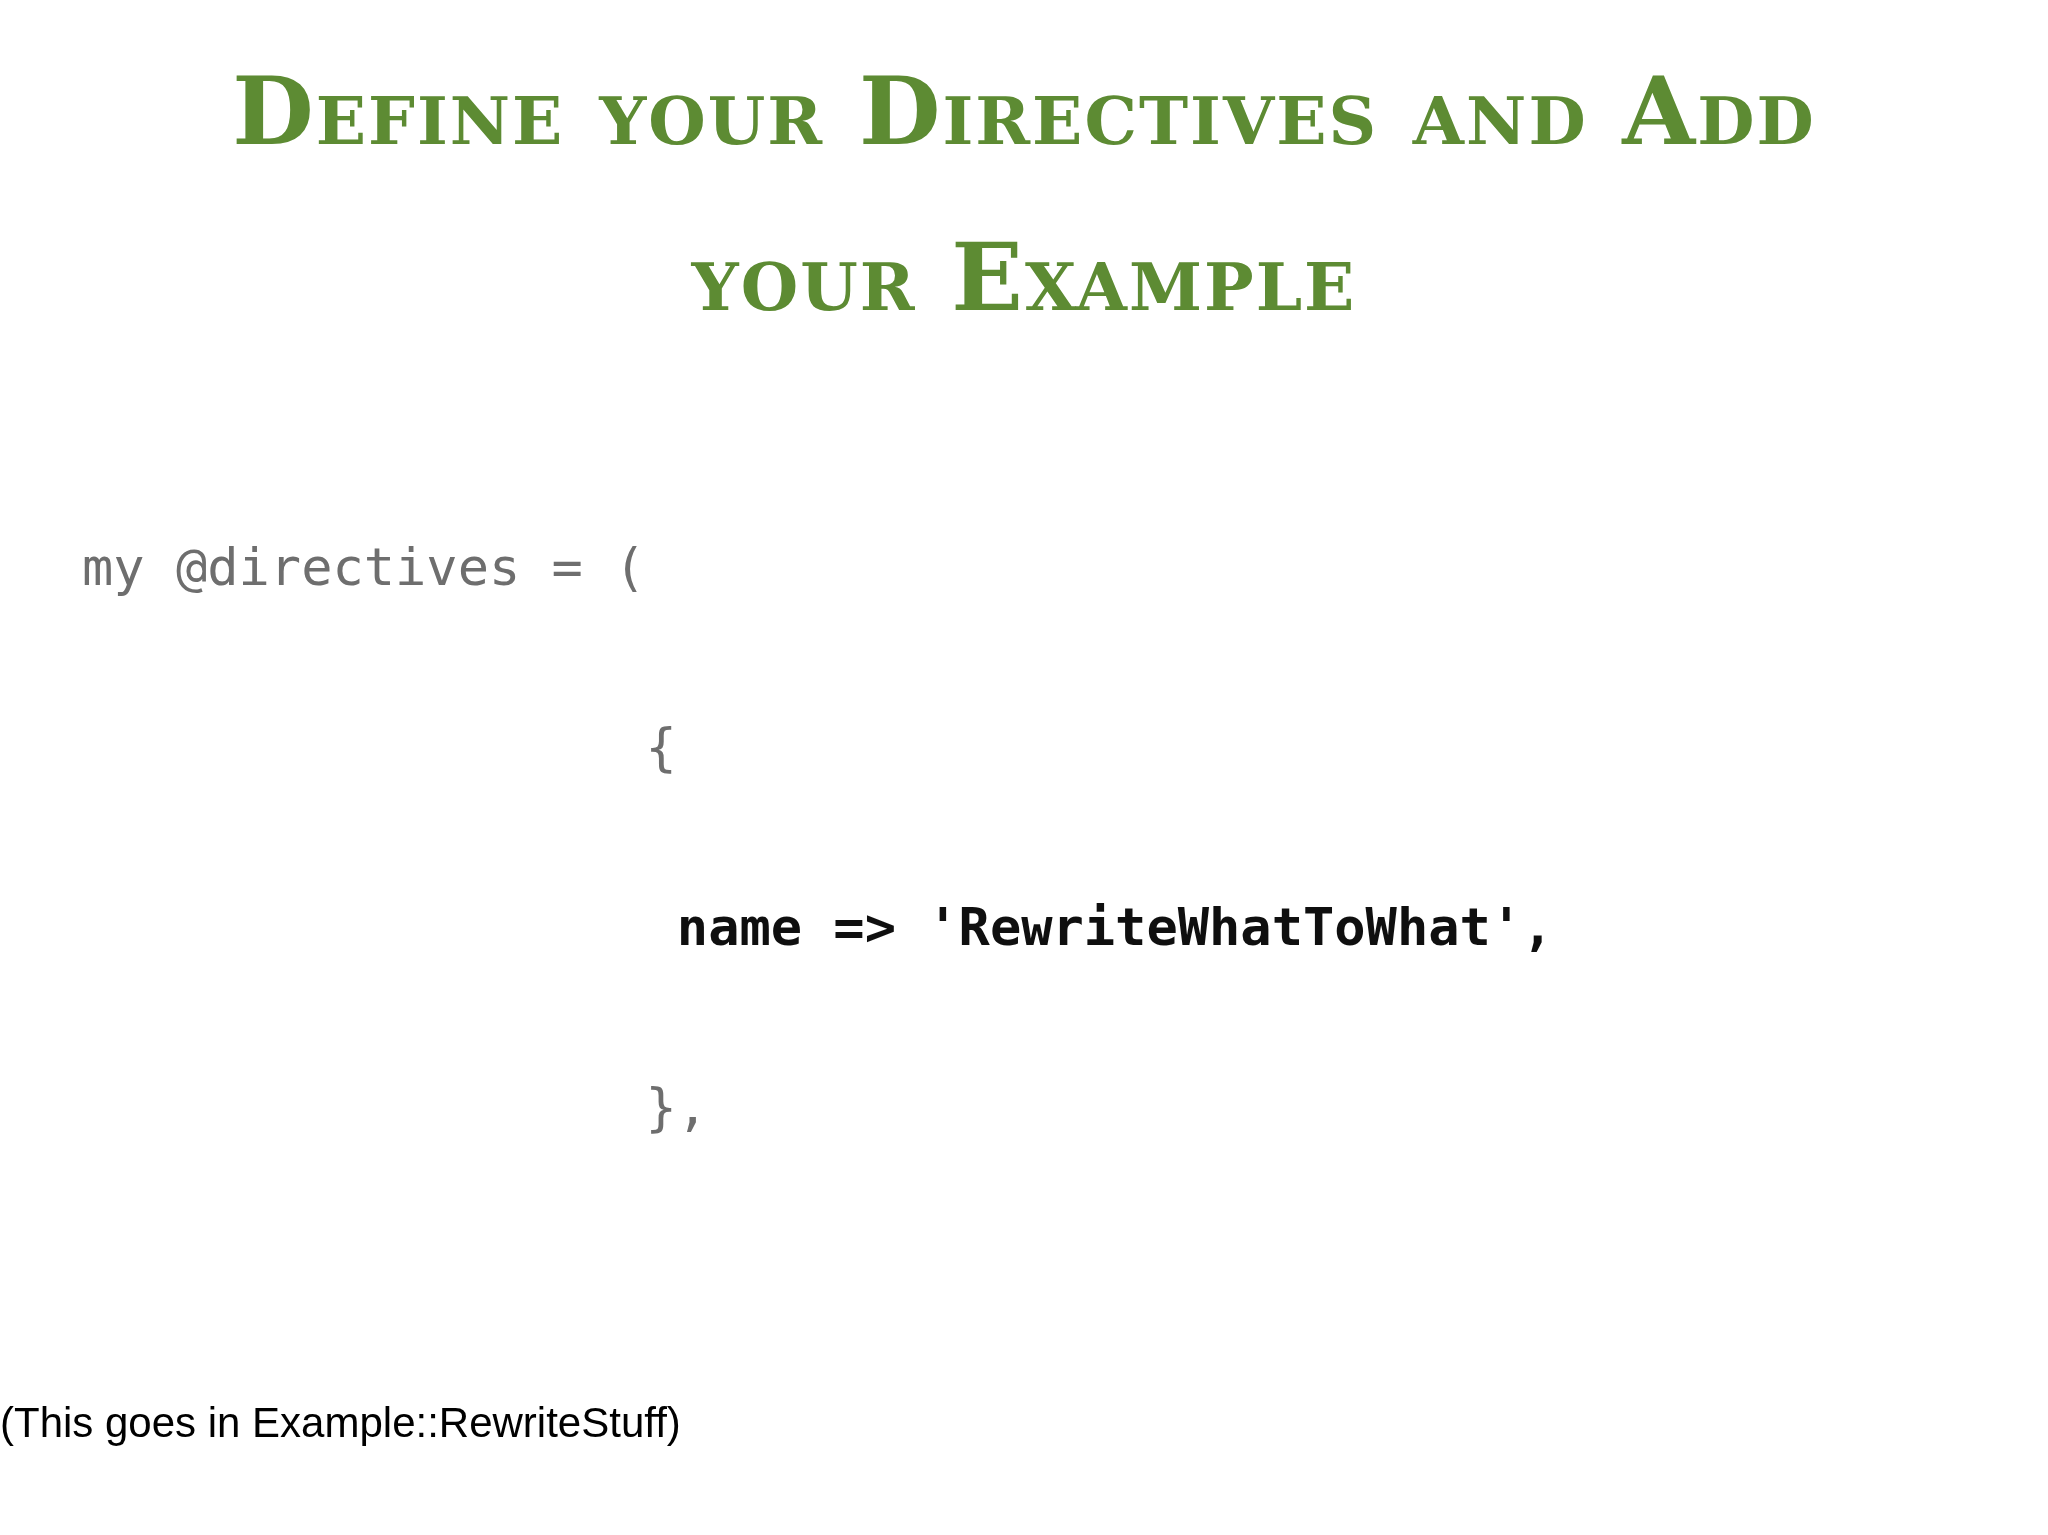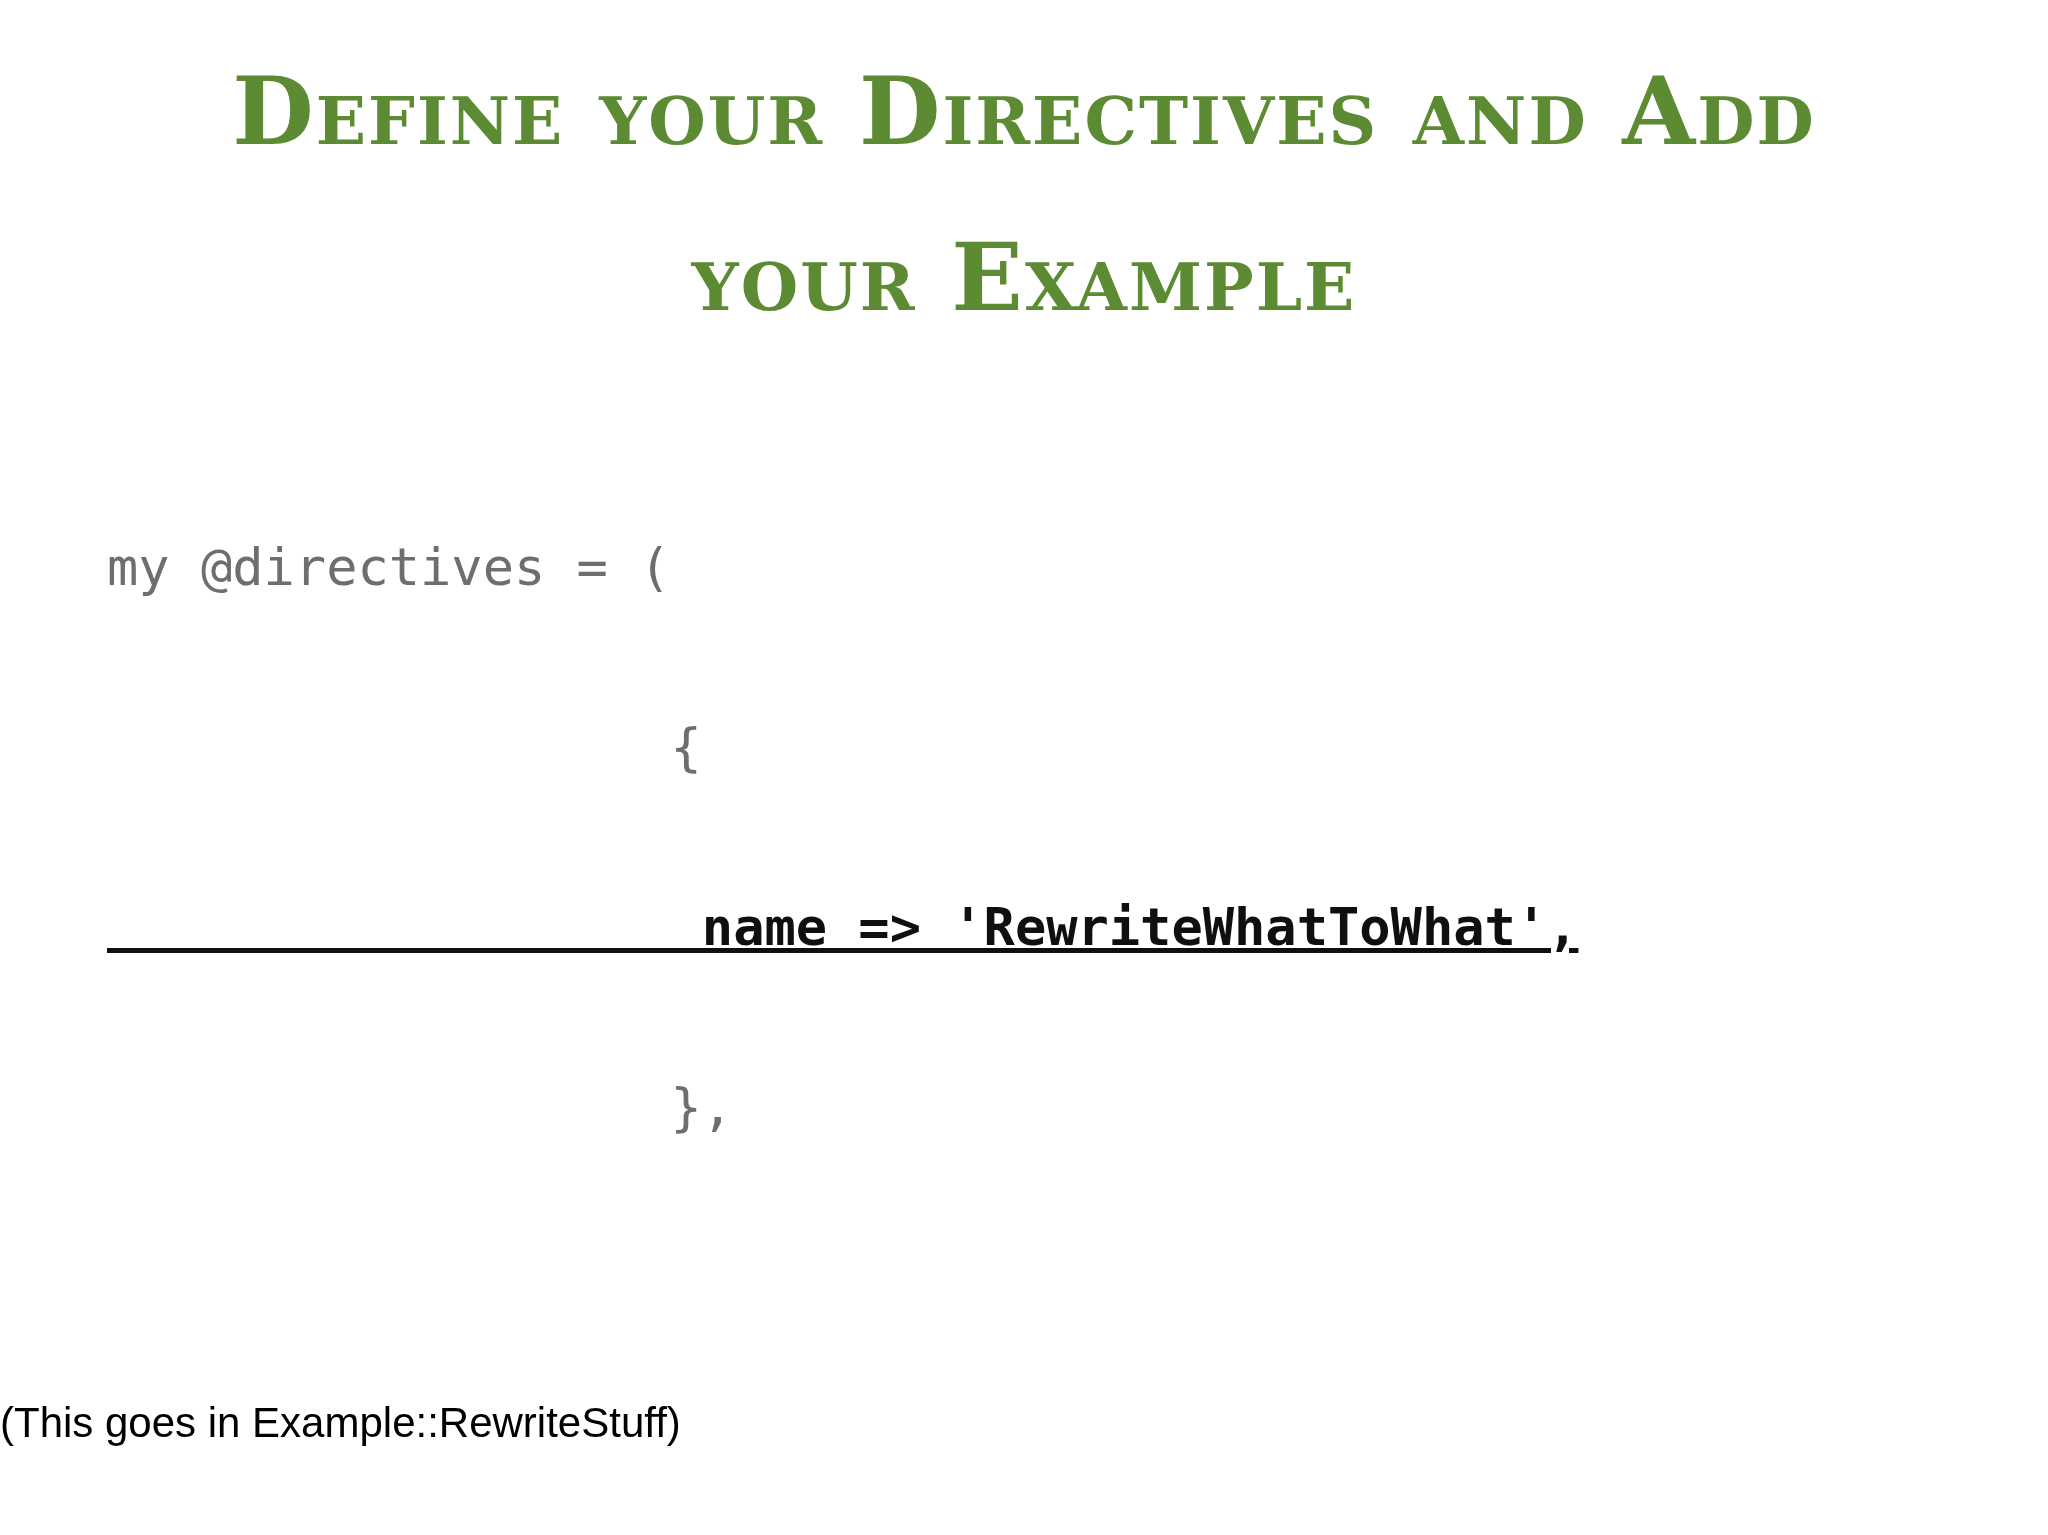--- a/index.html
+++ b/index.html
@@ -37,23 +37,23 @@
   }
   .code {
     position: absolute;
     left: 82px;
     top: 417px;
     font-family: "DejaVu Sans Mono", "Liberation Mono", monospace;
     font-size: 52px;
     line-height: 60px;
     white-space: pre;
   }
-  .code > div { min-height: 60px; margin-left: 25px; }
+  .code > div { min-height: 60px; }
   .code .gray { color: var(--code-gray); font-weight: normal; }
-  .code .boldline { color: var(--code-black); font-weight: bold; text-decoration: underline; }
+  .code .boldline { color: var(--code-black); font-weight: bold; }
   .caption {
     position: absolute;
     top: 1398px;
     left: 0;
     width: 100%;
     text-align: left;
     color: #000000;
     font-family: "Liberation Sans", sans-serif;
     font-size: 42px;
     line-height: 50px;

